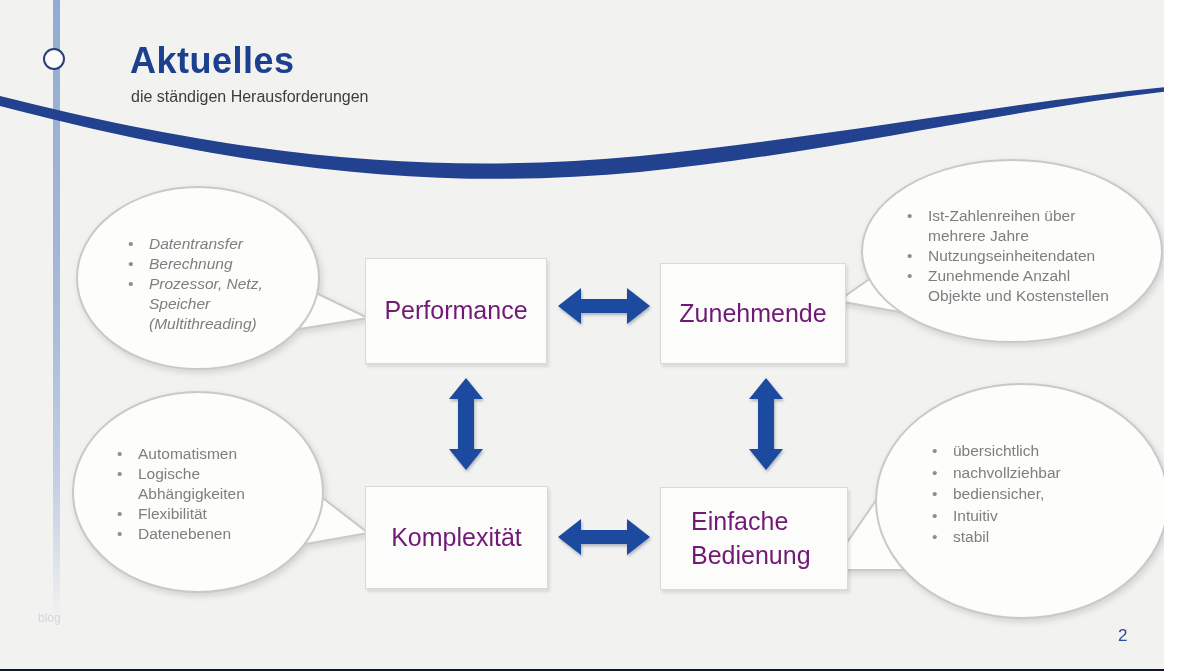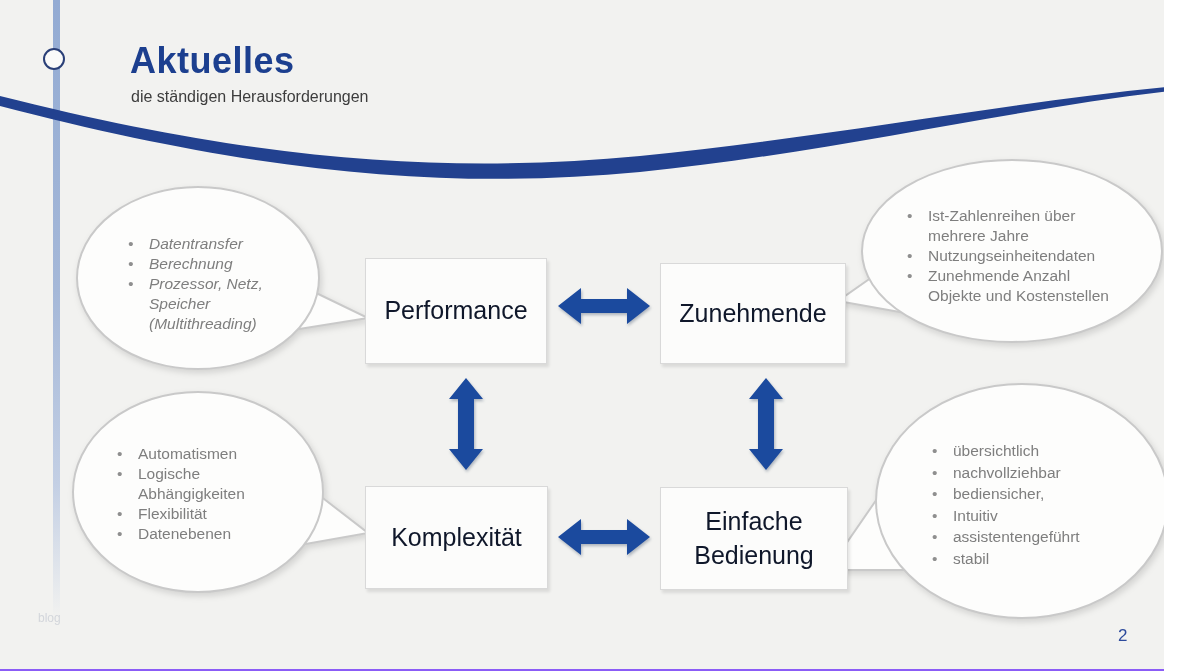--- a/index.html
+++ b/index.html
@@ -1,20 +1,20 @@
 <!DOCTYPE html>
 <html><head>
 <meta charset="utf-8">
 <style>
   html,body{margin:0;padding:0;background:#ffffff;}
   #slide{
     position:relative;width:1164px;height:671px;overflow:hidden;
     background:#f2f2f0;
     font-family:"Liberation Sans", sans-serif;
-    border-bottom:2px solid #8b5cf6;
+    border-bottom:2px solid #0f172a;
     box-sizing:border-box;
   }
   
   .vline{
     position:absolute;left:53px;top:0;width:7px;height:645px;
     background:linear-gradient(180deg,#93abd3 0%,#a5b8d8 45%,#c3cfe4 75%,rgba(242,242,240,0) 96%);
   }
   .vcircle{
     position:absolute;left:43px;top:48px;width:22px;height:22px;
     border:2.5px solid #2a3f77;border-radius:50%;background:#fafaf9;box-sizing:border-box;
@@ -27,21 +27,21 @@
   .subtitle{
     position:absolute;left:131px;top:88px;
     font-size:16px;color:#3d3d3d;
   }
   .swoosh{position:absolute;left:0;top:0;width:1200px;height:200px;}
   
   .box{
     position:absolute;display:flex;align-items:center;justify-content:center;
     background:#fcfcfb;border:1px solid #d9d9d9;box-sizing:border-box;
     box-shadow:2px 3px 3px rgba(0,0,0,0.10);
-    font-size:25px;color:#0f172a;text-align:center;line-height:1.35;
+    font-size:25px;color:#701a75;line-height:1.35;
   }
   #box-performance{left:365px;top:258px;width:182px;height:106px;}
   #box-datenmenge{left:660px;top:263px;width:186px;height:101px;}
   #box-komplexitaet{left:365px;top:486px;width:183px;height:103px;}
   #box-einfache{left:660px;top:487px;width:188px;height:103px;padding:0 30px;}
   
   .arrow{position:absolute;filter:drop-shadow(1px 2px 1.5px rgba(40,60,90,0.35));}
   #arrow-h-top{left:558px;top:286px;}
   #arrow-h-bottom{left:558px;top:517px;}
   #arrow-v-left{left:448px;top:378px;}
@@ -116,21 +116,20 @@
     <li>Logische
 Abhängigkeiten</li>
     <li>Flexibilität</li>
     <li>Datenebenen</li>
   </ul>
   <ul class="bubble-list" id="list-b4">
     <li>übersichtlich</li>
     <li>nachvollziehbar</li>
     <li>bediensicher,</li>
     <li>Intuitiv</li>
-    <li>assistentengeführt</li>
     <li>stabil</li>
   </ul>
 
   <div class="box" id="box-performance">
     <span>Performance</span>
   </div>
   <div class="box" id="box-datenmenge">
     <span>Zunehmende</span>
   </div>
   <div class="box" id="box-komplexitaet">

